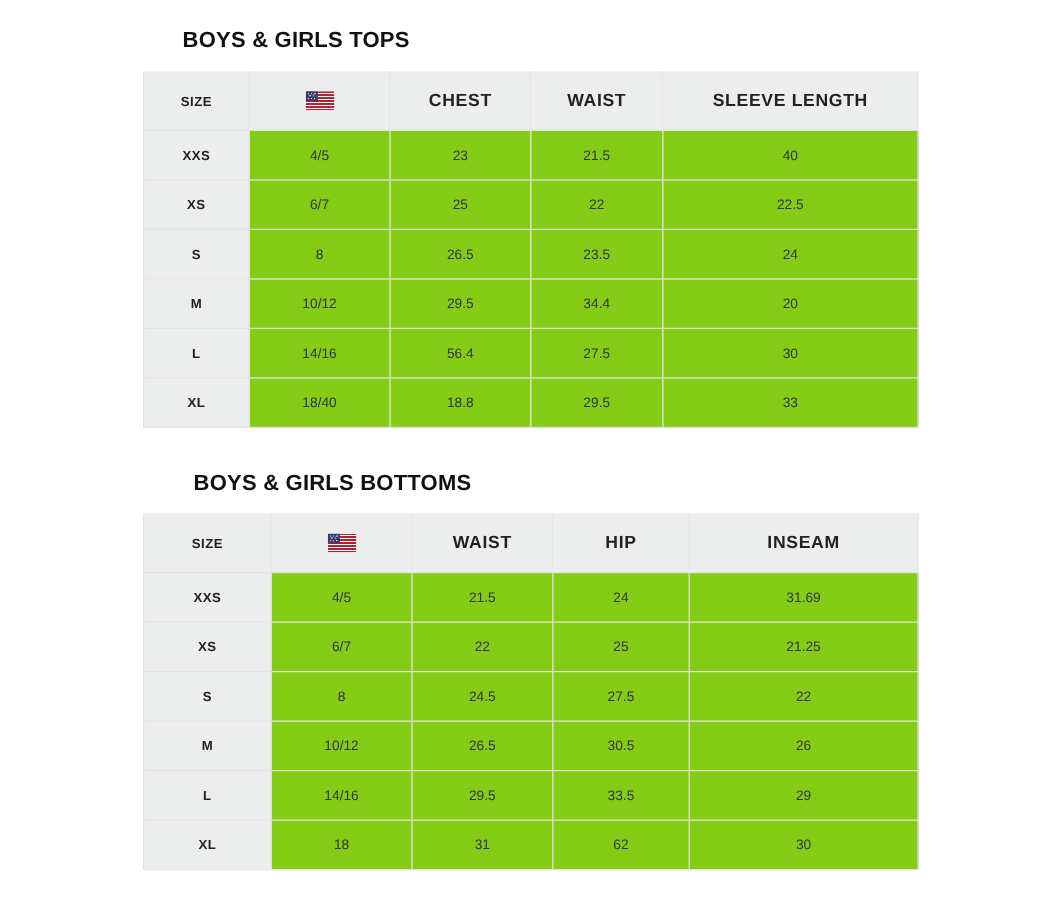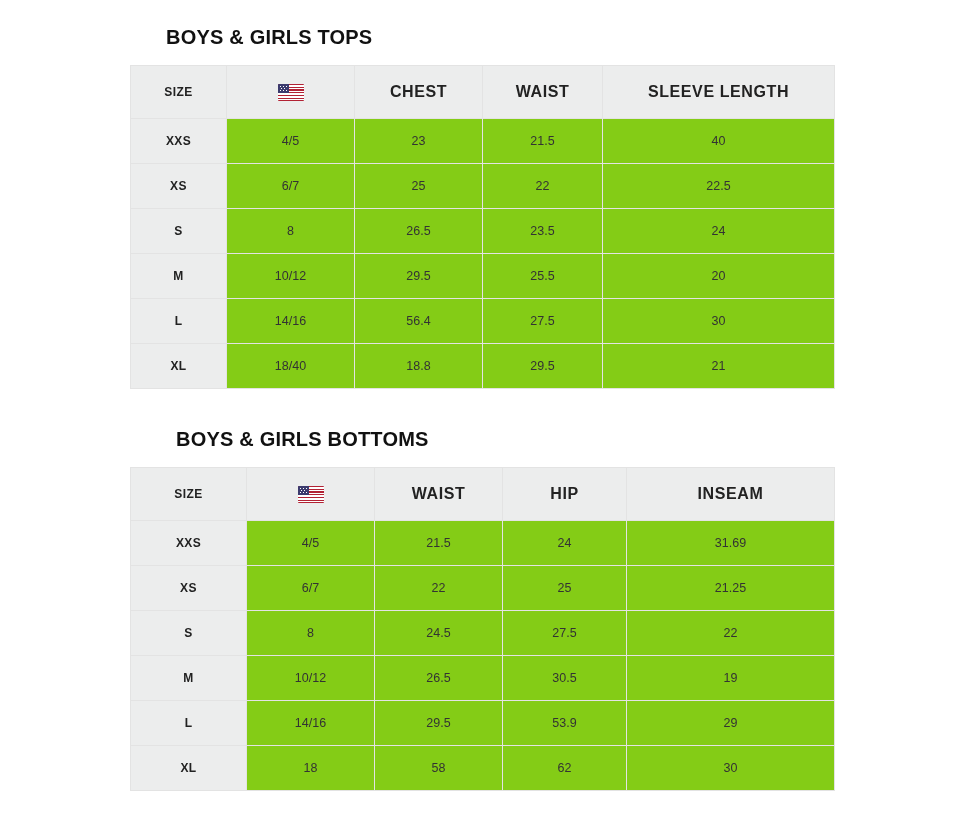--- a/index.html
+++ b/index.html
@@ -182,36 +182,36 @@
           <td class="size-col">S</td>
           <td>8</td>
           <td>26.5</td>
           <td>23.5</td>
           <td>24</td>
         </tr>
         <tr>
           <td class="size-col">M</td>
           <td>10/12</td>
           <td>29.5</td>
-          <td>25.5</td>
+          <td>34.4</td>
           <td>20</td>
         </tr>
         <tr>
           <td class="size-col">L</td>
           <td>14/16</td>
           <td>56.4</td>
           <td>27.5</td>
           <td>30</td>
         </tr>
         <tr>
           <td class="size-col">XL</td>
           <td>18/40</td>
           <td>18.8</td>
           <td>29.5</td>
-          <td>21</td>
+          <td>33</td>
         </tr>
       </tbody>
     </table>
   </div>
 
   <div class="section" id="bottoms-section">
     <h2 class="section-title">BOYS &amp; GIRLS BOTTOMS</h2>
 
     <table class="size-table" id="bottoms-table">
       <colgroup>
@@ -254,33 +254,33 @@
           <td>8</td>
           <td>24.5</td>
           <td>27.5</td>
           <td>22</td>
         </tr>
         <tr>
           <td class="size-col">M</td>
           <td>10/12</td>
           <td>26.5</td>
           <td>30.5</td>
-          <td>19</td>
+          <td>26</td>
         </tr>
         <tr>
           <td class="size-col">L</td>
           <td>14/16</td>
           <td>29.5</td>
-          <td>53.9</td>
+          <td>33.5</td>
           <td>29</td>
         </tr>
         <tr>
           <td class="size-col">XL</td>
           <td>18</td>
-          <td>58</td>
+          <td>31</td>
           <td>62</td>
           <td>30</td>
         </tr>
       </tbody>
     </table>
   </div>
 
 </div>
 
 </body></html>

